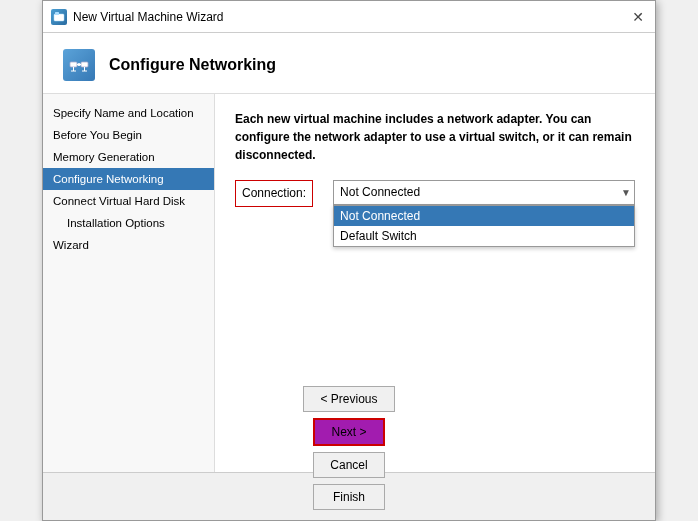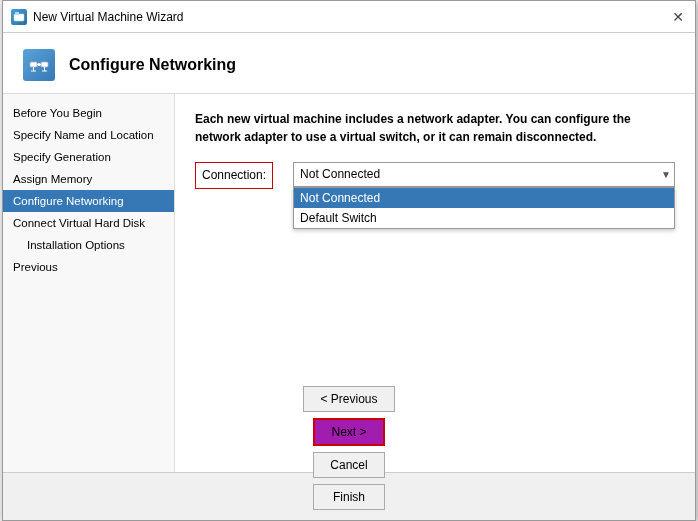--- a/index.html
+++ b/index.html
@@ -8,21 +8,21 @@
       font-size: 12px;
       background: #f0f0f0;
       display: flex;
       justify-content: center;
       align-items: center;
       width: 698px;
       height: 521px;
       overflow: hidden;
     }
     .window {
-      width: 694px;
+      width: 614px;
       height: 521px;
       background: #ffffff;
       border: 1px solid #999;
       display: flex;
       flex-direction: column;
       box-shadow: 2px 2px 8px rgba(0,0,0,0.3);
     }
     .title-bar {
       background: #ffffff;
       border-bottom: 1px solid #ccc;
@@ -239,28 +239,27 @@
         <line x1="14" y1="17" x2="19" y2="17" stroke="#ffffff" stroke-width="1"></line>
       </svg>
     </div>
     <span class="header-title">Configure Networking</span>
   </div>
 
   <div class="content-area">
 
     <div class="sidebar">
 
+      <div class="sidebar-item">Specify Name and Location</div>
       <div class="sidebar-item">Before You Begin</div>
-      <div class="sidebar-item">Specify Name and Location</div>
-      <div class="sidebar-item">Specify Generation</div>
-      <div class="sidebar-item">Assign Memory</div>
+      <div class="sidebar-item">Memory Generation</div>
       <div class="sidebar-item active">Configure Networking</div>
       <div class="sidebar-item">Connect Virtual Hard Disk</div>
       <div class="sidebar-item sub">Installation Options</div>
-      <div class="sidebar-item">Previous</div>
+      <div class="sidebar-item">Wizard</div>
     </div>
 
     <div class="main-content">
       <p class="description-text">Each new virtual machine includes a network adapter. You can configure the network adapter to use a virtual switch, or it can remain disconnected.</p>
 
       <div class="connection-row">
         <span class="connection-label">Connection:</span>
         <div class="dropdown-wrapper">
           <div class="dropdown-select">Not Connected</div>
           <span class="dropdown-arrow">▼</span>

